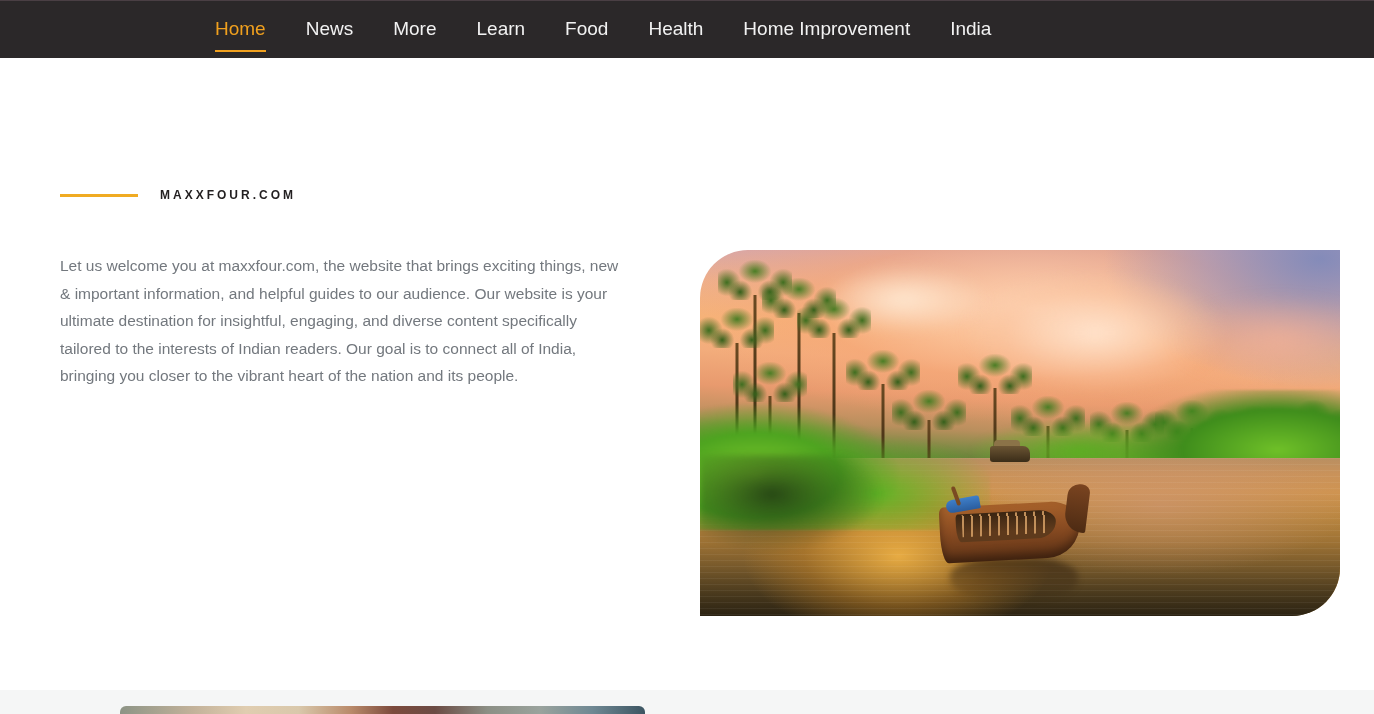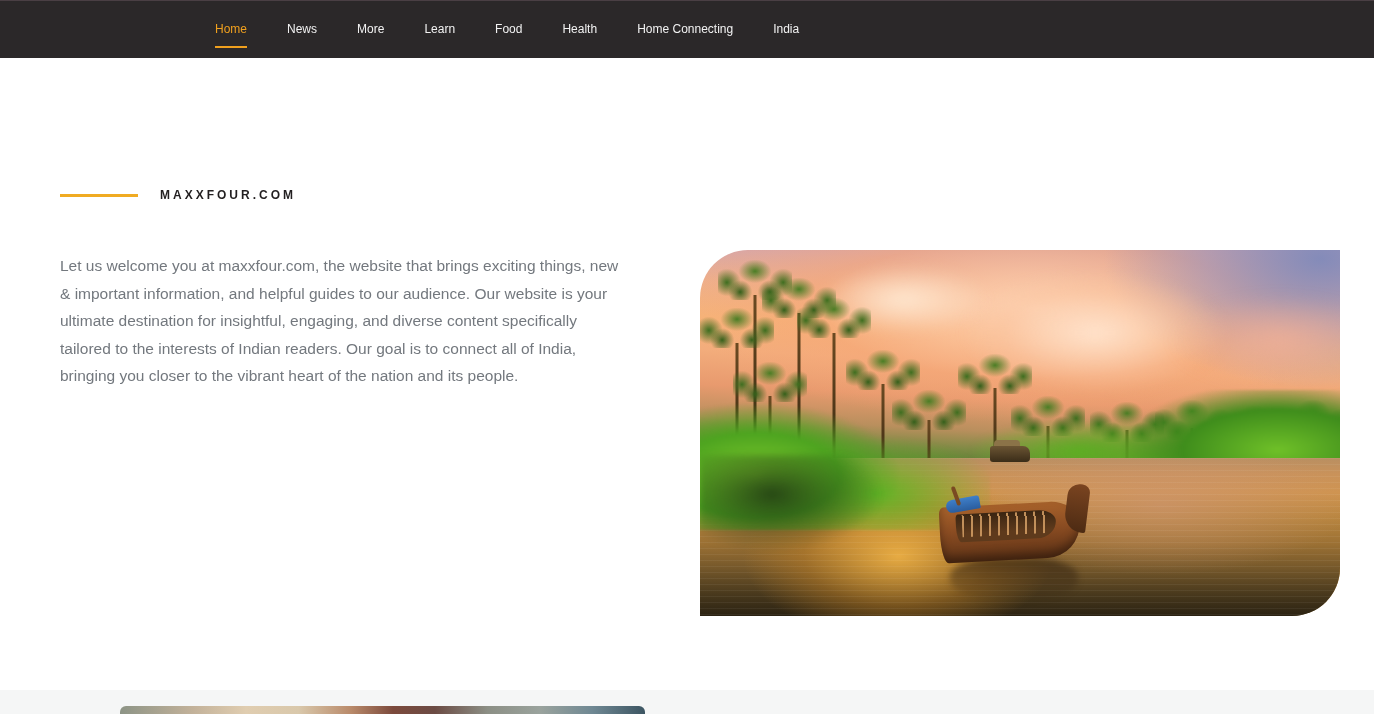--- a/index.html
+++ b/index.html
@@ -39,21 +39,21 @@
   .main-nav {
     display: flex;
     align-items: center;
     margin-left: 195px;
     gap: 0;
   }
 
   .nav-item {
     position: relative;
     color: #f2f2f2;
-    font-size: 12px;
+    font-size: 19px;
     padding: 4px 20px 4px 20px;
     cursor: pointer;
     white-space: nowrap;
     line-height: 1.2;
   }
 
   .nav-item.is-active { color: #f0a01e; }
 
   .nav-item.is-active::after {
     content: "";
@@ -413,21 +413,21 @@
 
 <header class="site-header">
 
   <nav class="main-nav">
     <div class="nav-item is-active">Home</div>
     <div class="nav-item">News</div>
     <div class="nav-item">More</div>
     <div class="nav-item">Learn</div>
     <div class="nav-item">Food</div>
     <div class="nav-item">Health</div>
-    <div class="nav-item">Home Connecting</div>
+    <div class="nav-item">Home Improvement</div>
     <div class="nav-item">India</div>
   </nav>
 </header>
 
 <section class="hero">
 
   <div class="hero-copy">
 
     <div class="eyebrow-row">
       <span class="eyebrow-rule"></span>

